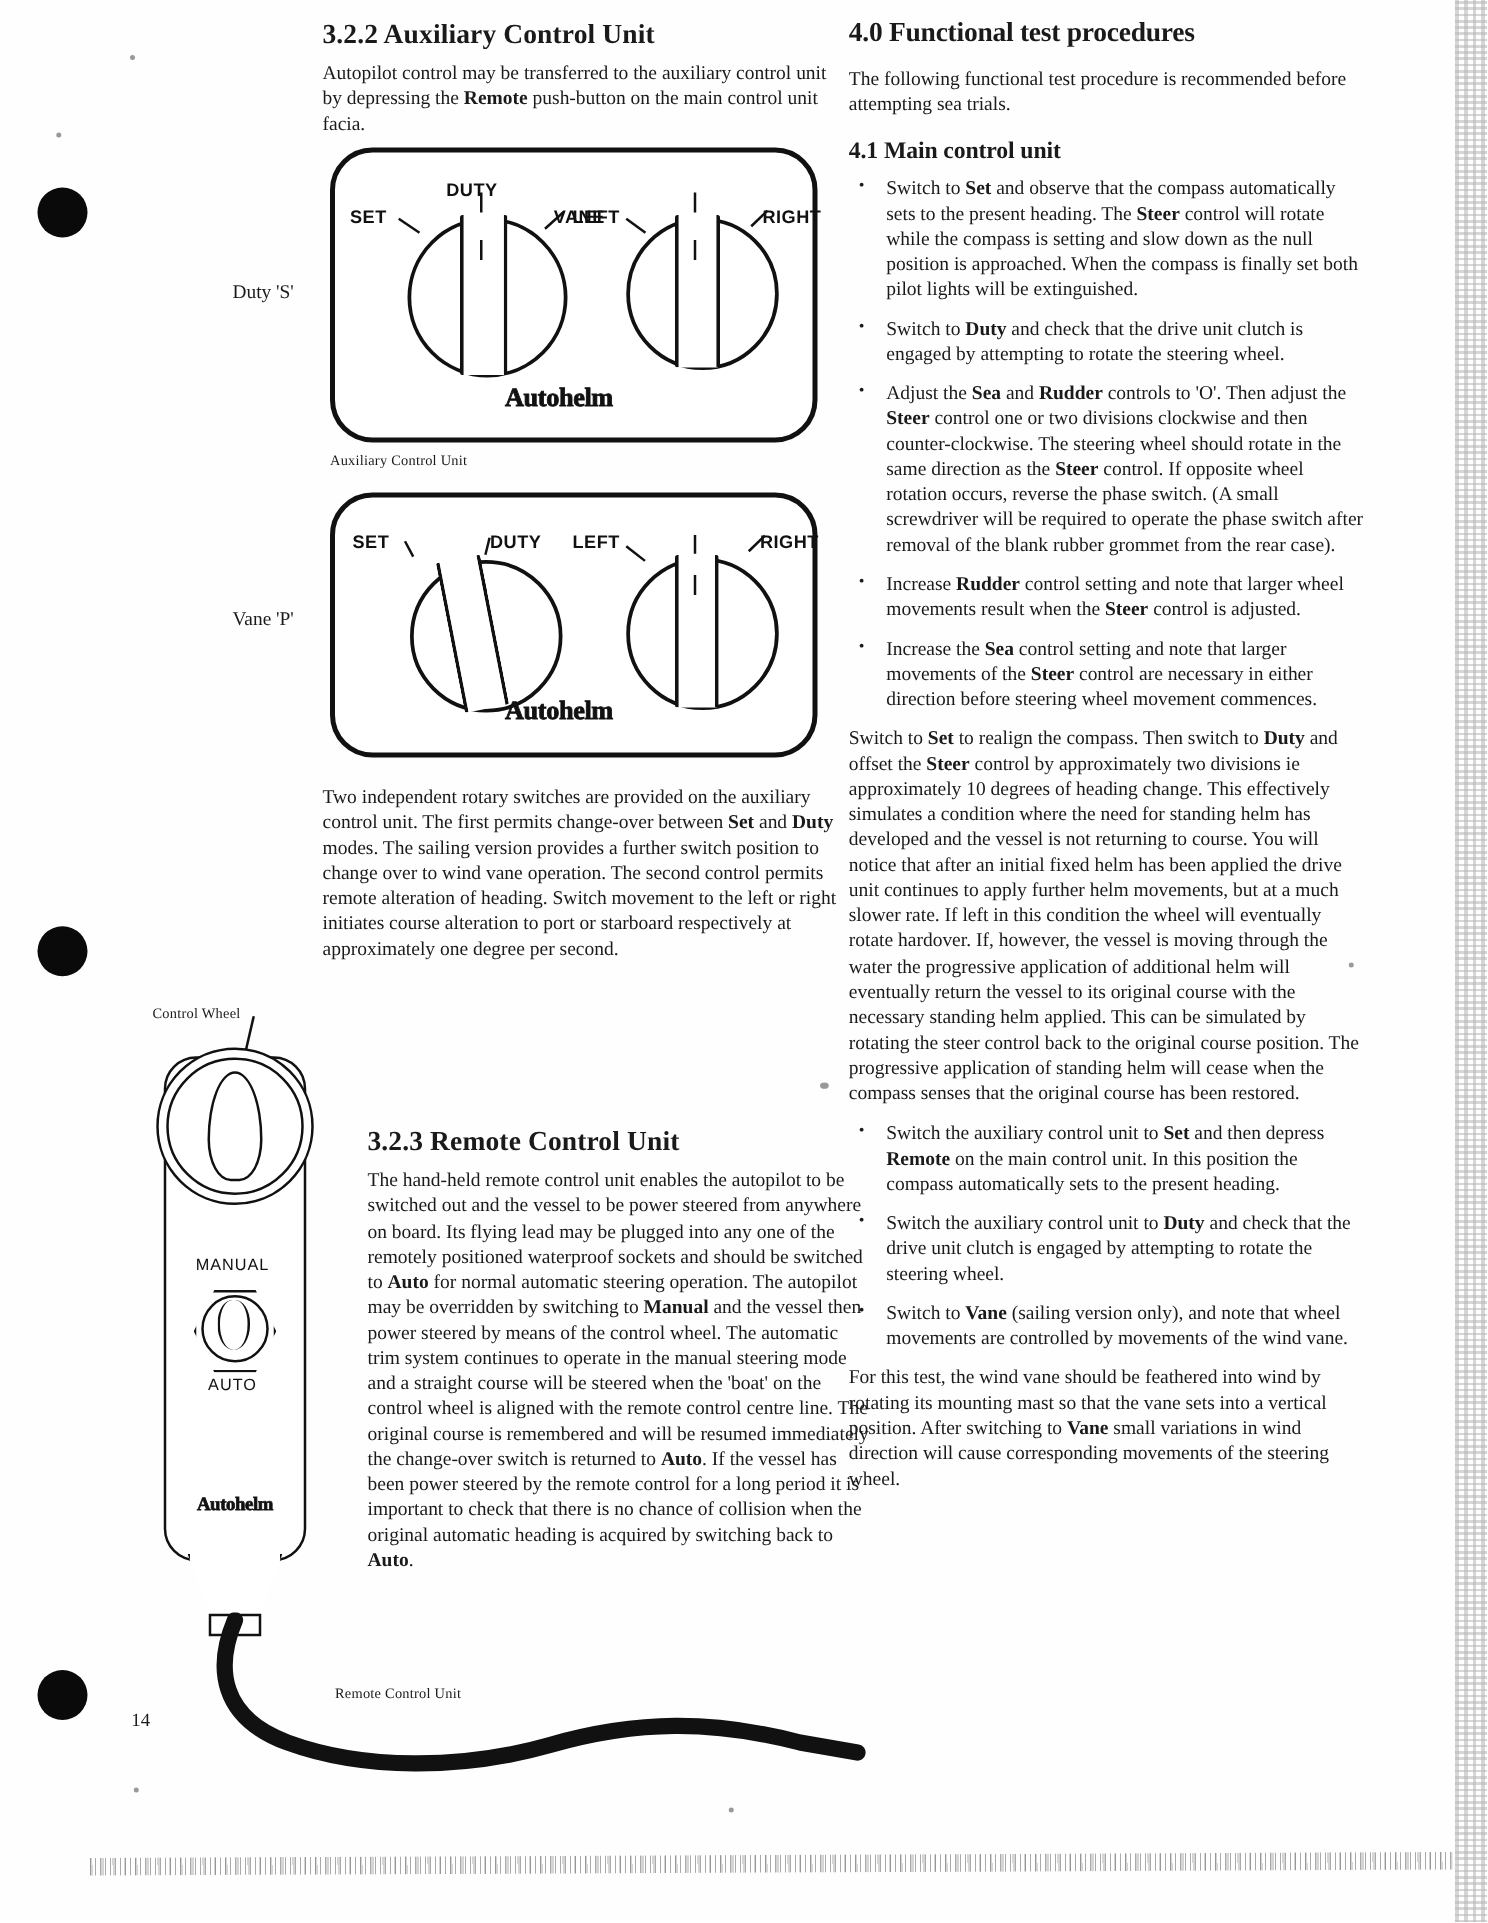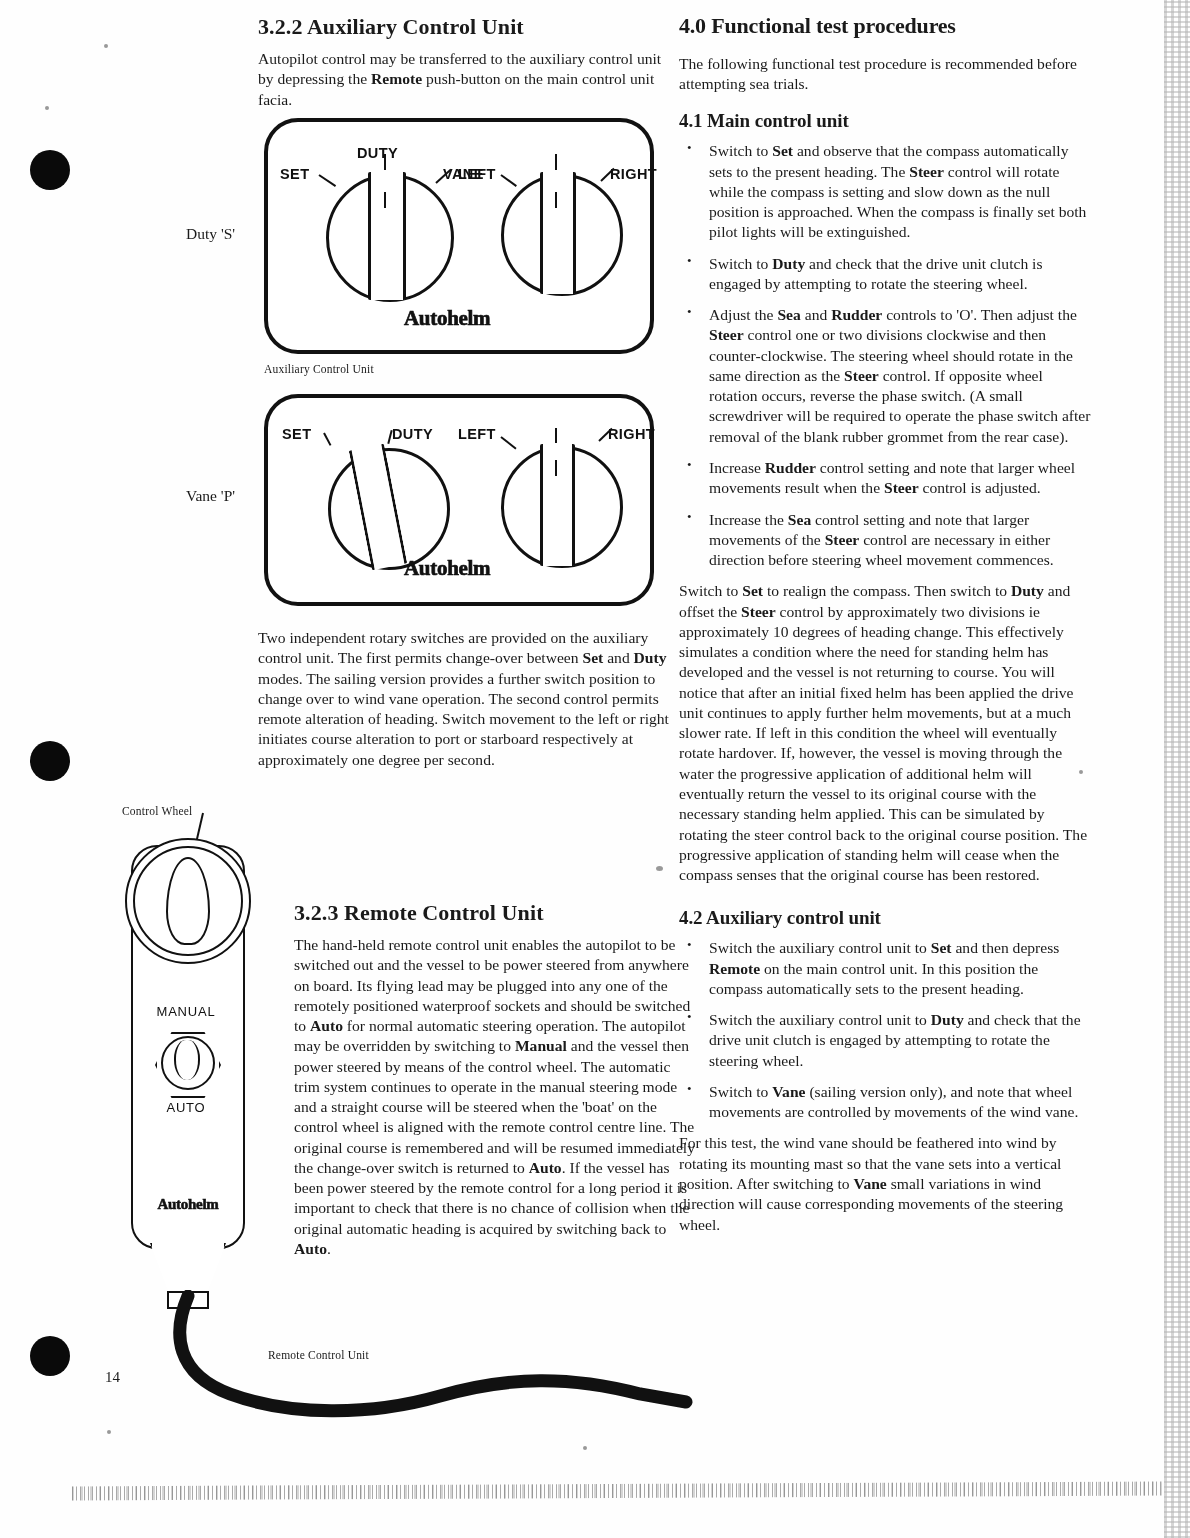--- a/index.html
+++ b/index.html
@@ -400,21 +400,20 @@
     <ul class="bullets">
         <li><span>Switch to </span><span class="b">Set</span><span> and observe that the compass automatically sets to the present heading. The </span><span class="b">Steer</span><span> control will rotate while the compass is setting and slow down as the null position is approached. When the compass is finally set both pilot lights will be extinguished.</span></li>
         <li><span>Switch to </span><span class="b">Duty</span><span> and check that the drive unit clutch is engaged by attempting to rotate the steering wheel.</span></li>
         <li><span>Adjust the </span><span class="b">Sea</span><span> and </span><span class="b">Rudder</span><span> controls to 'O'. Then adjust the </span><span class="b">Steer</span><span> control one or two divisions clockwise and then counter-clockwise. The steering wheel should rotate in the same direction as the </span><span class="b">Steer</span><span> control. If opposite wheel rotation occurs, reverse the phase switch. (A small screwdriver will be required to operate the phase switch after removal of the blank rubber grommet from the rear case).</span></li>
         <li><span>Increase </span><span class="b">Rudder</span><span> control setting and note that larger wheel movements result when the </span><span class="b">Steer</span><span> control is adjusted.</span></li>
         <li><span>Increase the </span><span class="b">Sea</span><span> control setting and note that larger movements of the </span><span class="b">Steer</span><span> control are necessary in either direction before steering wheel movement commences.</span></li>
       </ul>
 
     <p class="body"><span>Switch to </span><span class="b">Set</span><span> to realign the compass. Then switch to </span><span class="b">Duty</span><span> and offset the </span><span class="b">Steer</span><span> control by approximately two divisions ie approximately 10 degrees of heading change. This effectively simulates a condition where the need for standing helm has developed and the vessel is not returning to course. You will notice that after an initial fixed helm has been applied the drive unit continues to apply further helm movements, but at a much slower rate. If left in this condition the wheel will eventually rotate hardover. If, however, the vessel is moving through the water the progressive application of additional helm will eventually return the vessel to its original course with the necessary standing helm applied. This can be simulated by rotating the steer control back to the original course position. The progressive application of standing helm will cease when the compass senses that the original course has been restored.</span></p>
 
-    <h2 class="h-mid" style="margin-top:22px;">4.2 Auxiliary control unit</h2>
     <ul class="bullets">
         <li><span>Switch the auxiliary control unit to </span><span class="b">Set</span><span> and then depress </span><span class="b">Remote</span><span> on the main control unit. In this position the compass automatically sets to the present heading.</span></li>
         <li><span>Switch the auxiliary control unit to </span><span class="b">Duty</span><span> and check that the drive unit clutch is engaged by attempting to rotate the steering wheel.</span></li>
         <li><span>Switch to </span><span class="b">Vane</span><span> (sailing version only), and note that wheel movements are controlled by movements of the wind vane.</span></li>
       </ul>
     <p class="body"><span>For this test, the wind vane should be feathered into wind by rotating its mounting mast so that the vane sets into a vertical position. After switching to </span><span class="b">Vane</span><span> small variations in wind direction will cause corresponding movements of the steering wheel.</span></p>
   </div>
 
 </div>
 

